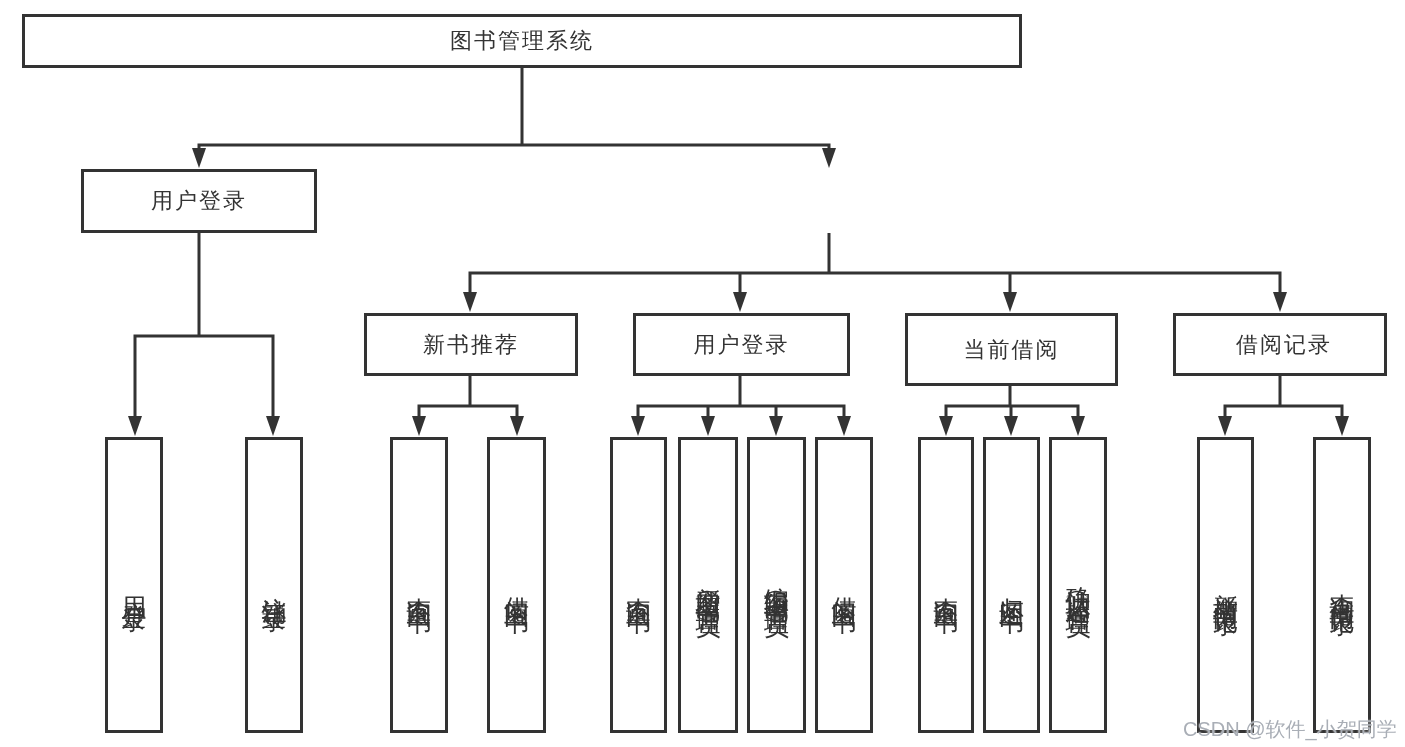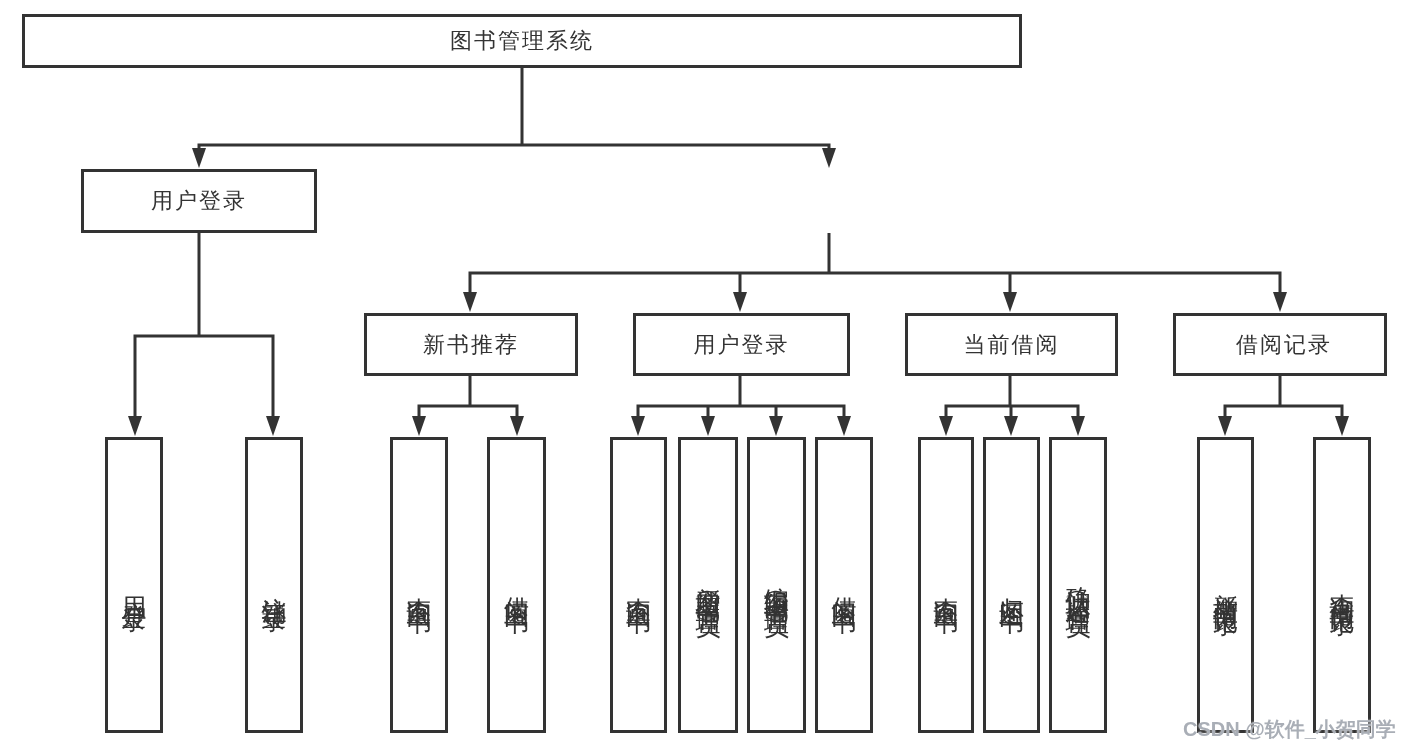--- a/index.html
+++ b/index.html
@@ -45,21 +45,20 @@
     line-height: 1;
   }
   .watermark {
     position: absolute;
     left: 1183px;
     top: 716px;
     font-size: 20px;
     color: #a9aeb6;
     text-shadow: 0 0 2px #ffffff;
     white-space: nowrap;
-    font-weight: bold;
   }
 </style>
 </head>
 <body>
 
 <div class="canvas">
 
   <svg class="connectors" width="1405" height="747" viewBox="0 0 1405 747" xmlns="http://www.w3.org/2000/svg">
     <g stroke="#333333" stroke-width="3" fill="none">
 
@@ -107,21 +106,21 @@
   <div class="node" style="left:81px; top:169px; width:236px; height:64px;">
     <span>用户登录</span>
   </div>
 
   <div class="node" style="left:364px; top:313px; width:214px; height:63px;">
     <span>新书推荐</span>
   </div>
   <div class="node" style="left:633px; top:313px; width:217px; height:63px;">
     <span>用户登录</span>
   </div>
-  <div class="node" style="left:905px; top:313px; width:213px; height:63px;">
+  <div class="node" style="left:905px; top:313px; width:213px; height:73px;">
     <span>当前借阅</span>
   </div>
   <div class="node" style="left:1173px; top:313px; width:214px; height:63px;padding-left:8px;">
     <span>借阅记录</span>
   </div>
 
   <div class="leaf" style="left:105px; top:437px; width:58px; height:296px;">
     <span>用户登录</span>
   </div>
   <div class="leaf" style="left:245px; top:437px; width:58px; height:296px;">

